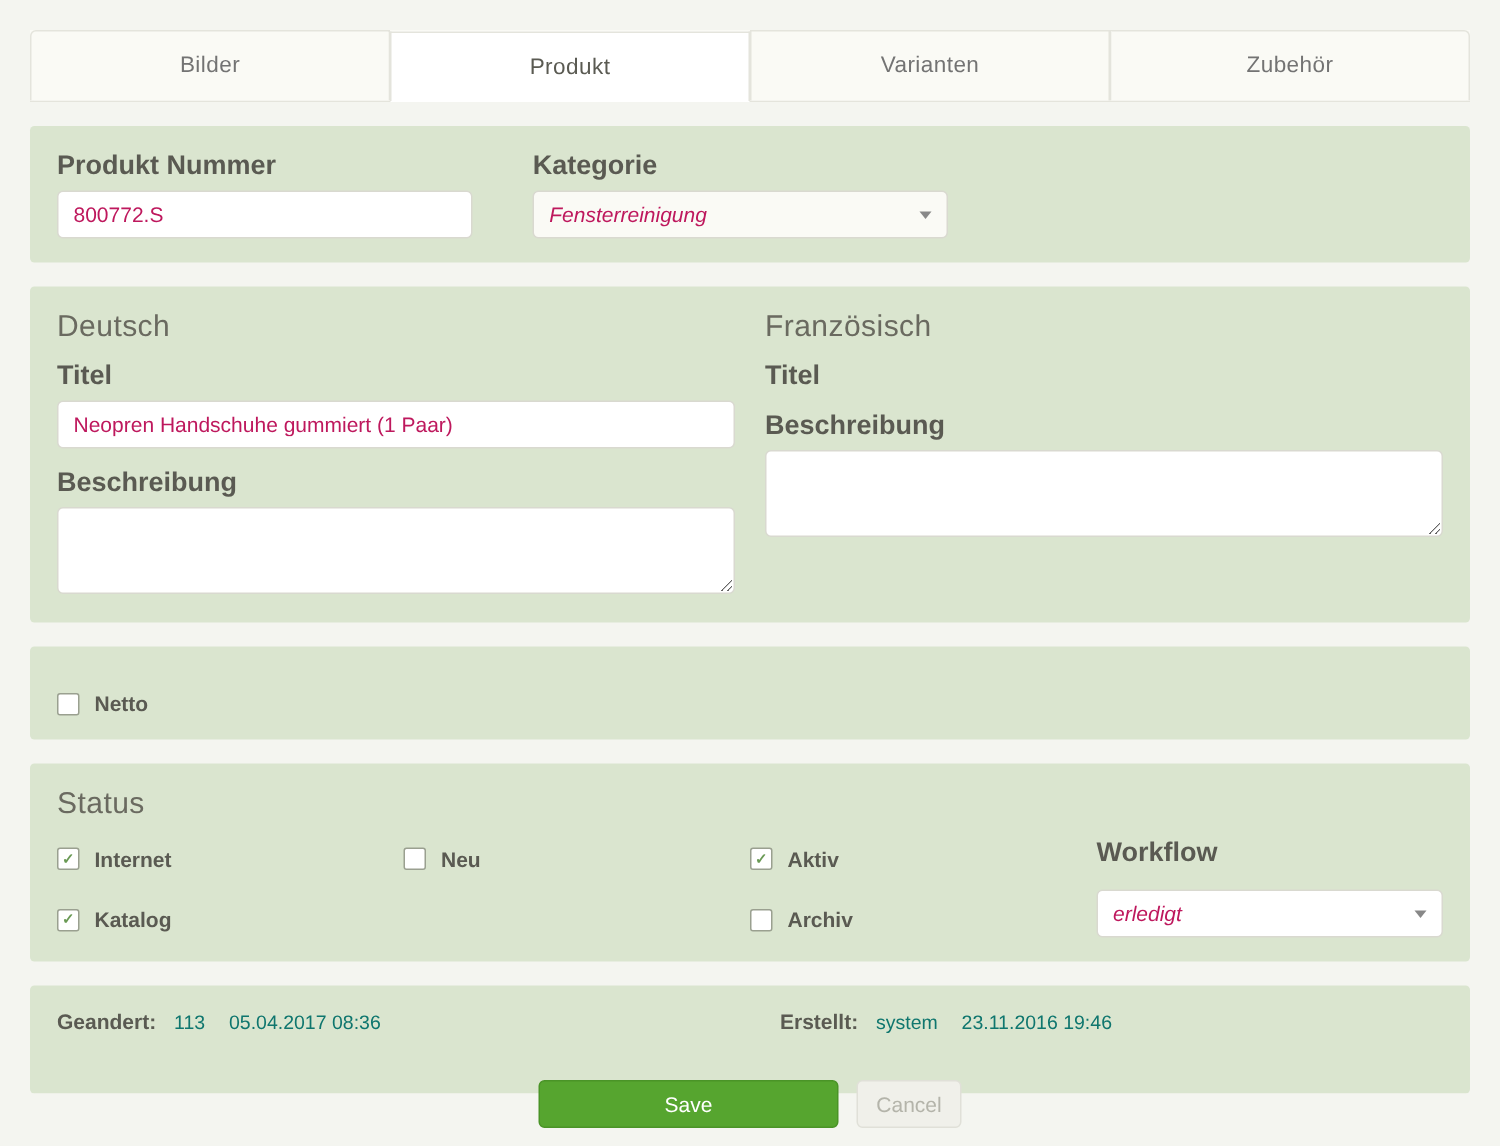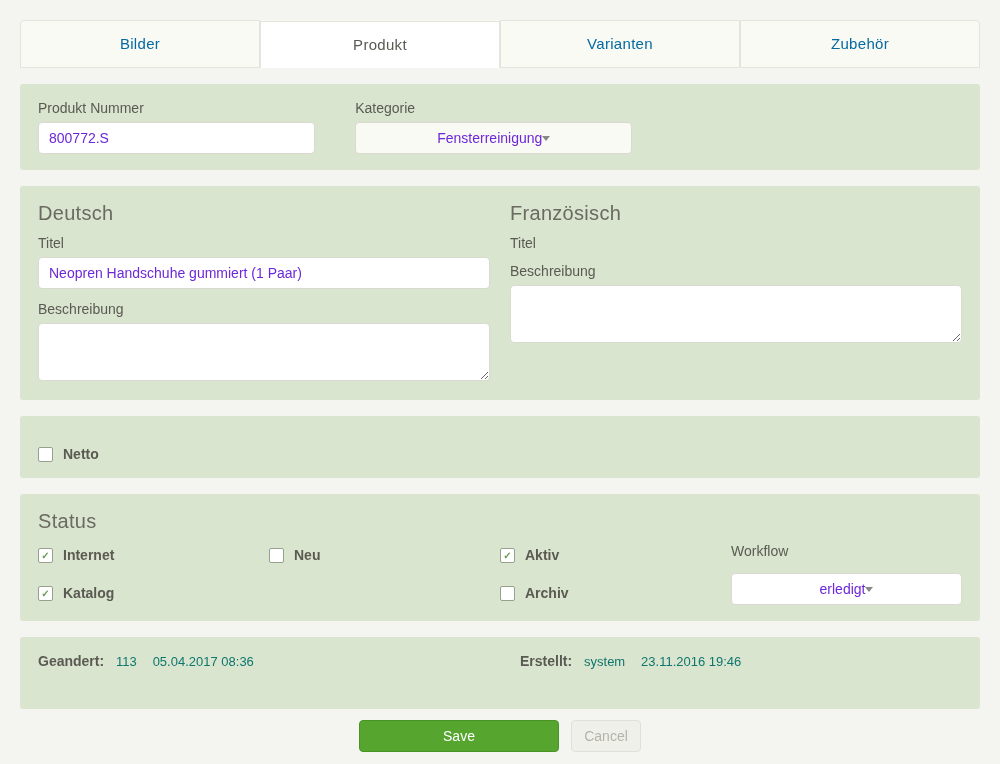--- a/index.html
+++ b/index.html
@@ -17,21 +17,21 @@
   }
   .tabs {
     display: flex;
     border-bottom: 1px solid #e4e4dc;
     background: #fafaf5;
   }
   .tab {
     flex: 1;
     text-align: center;
     padding: 14px 0;
-    color: #0369a1;
+    color: #737373;
     background: #fafaf5;
     border: 1px solid #e4e4dc;
     border-bottom: none;
     cursor: pointer;
     font-size: 15px;
     font-weight: 400;
     letter-spacing: 0.3px;
   }
   .tab.active {
     background: #ffffff;
@@ -54,43 +54,44 @@
   .col { flex: 1; }
 
   .heading {
     font-size: 20px;
     color: #6a6a60;
     font-weight: 400;
     margin-bottom: 10px;
     letter-spacing: 0.3px;
   }
   .field-label {
-    font-size: 14px;
-    font-weight: 400;
+    font-size: 18px;
+    font-weight: 700;
     margin-bottom: 6px;
     color: #5a5a52;
   }
   .text-input, .select, .textarea {
     width: 100%;
     border: 1px solid #d9d9d0;
     background: #fff;
     border-radius: 4px;
     padding: 7px 10px;
     font-size: 14px;
-    color: #6d28d9;
+    color: #be185d;
     font-family: inherit;
   }
   .textarea { height: 58px; resize: both; }
   .select {
     position: relative;
     display: flex;
     align-items: center;
-    justify-content: center;
+    justify-content: space-between;
     cursor: pointer;
     min-height: 32px;
+    font-style: italic;
   }
   .select .caret {
     width: 0; height: 0;
     border-left: 4px solid transparent;
     border-right: 4px solid transparent;
     border-top: 5px solid #888;
   }
   .select.light-bg { background: #fafaf5; }
 
   .checkbox-line {

